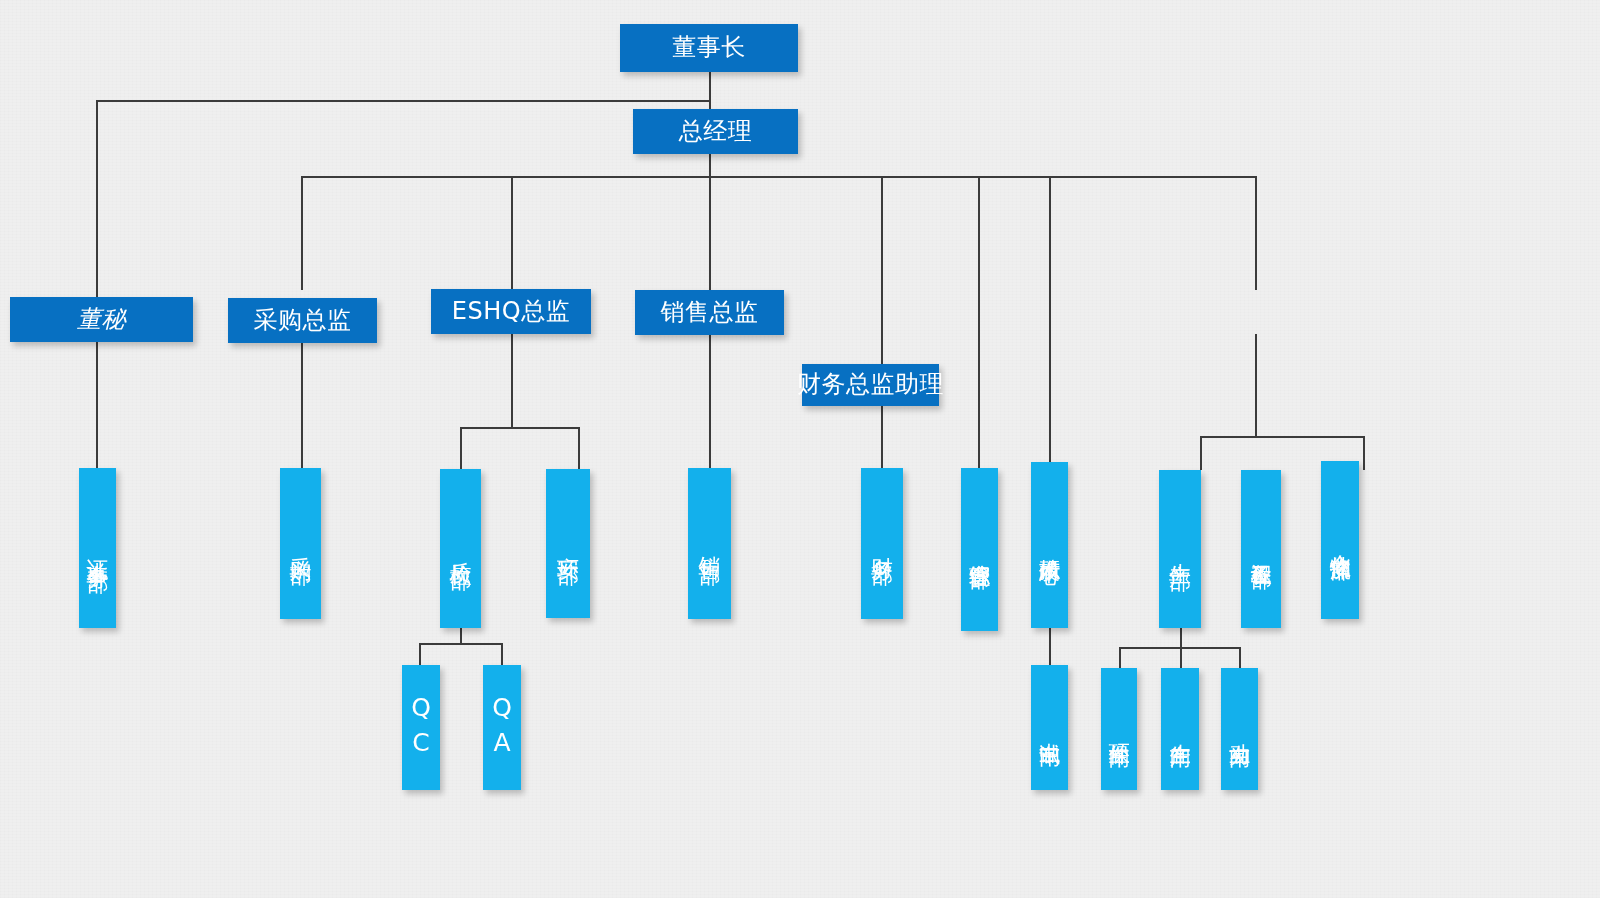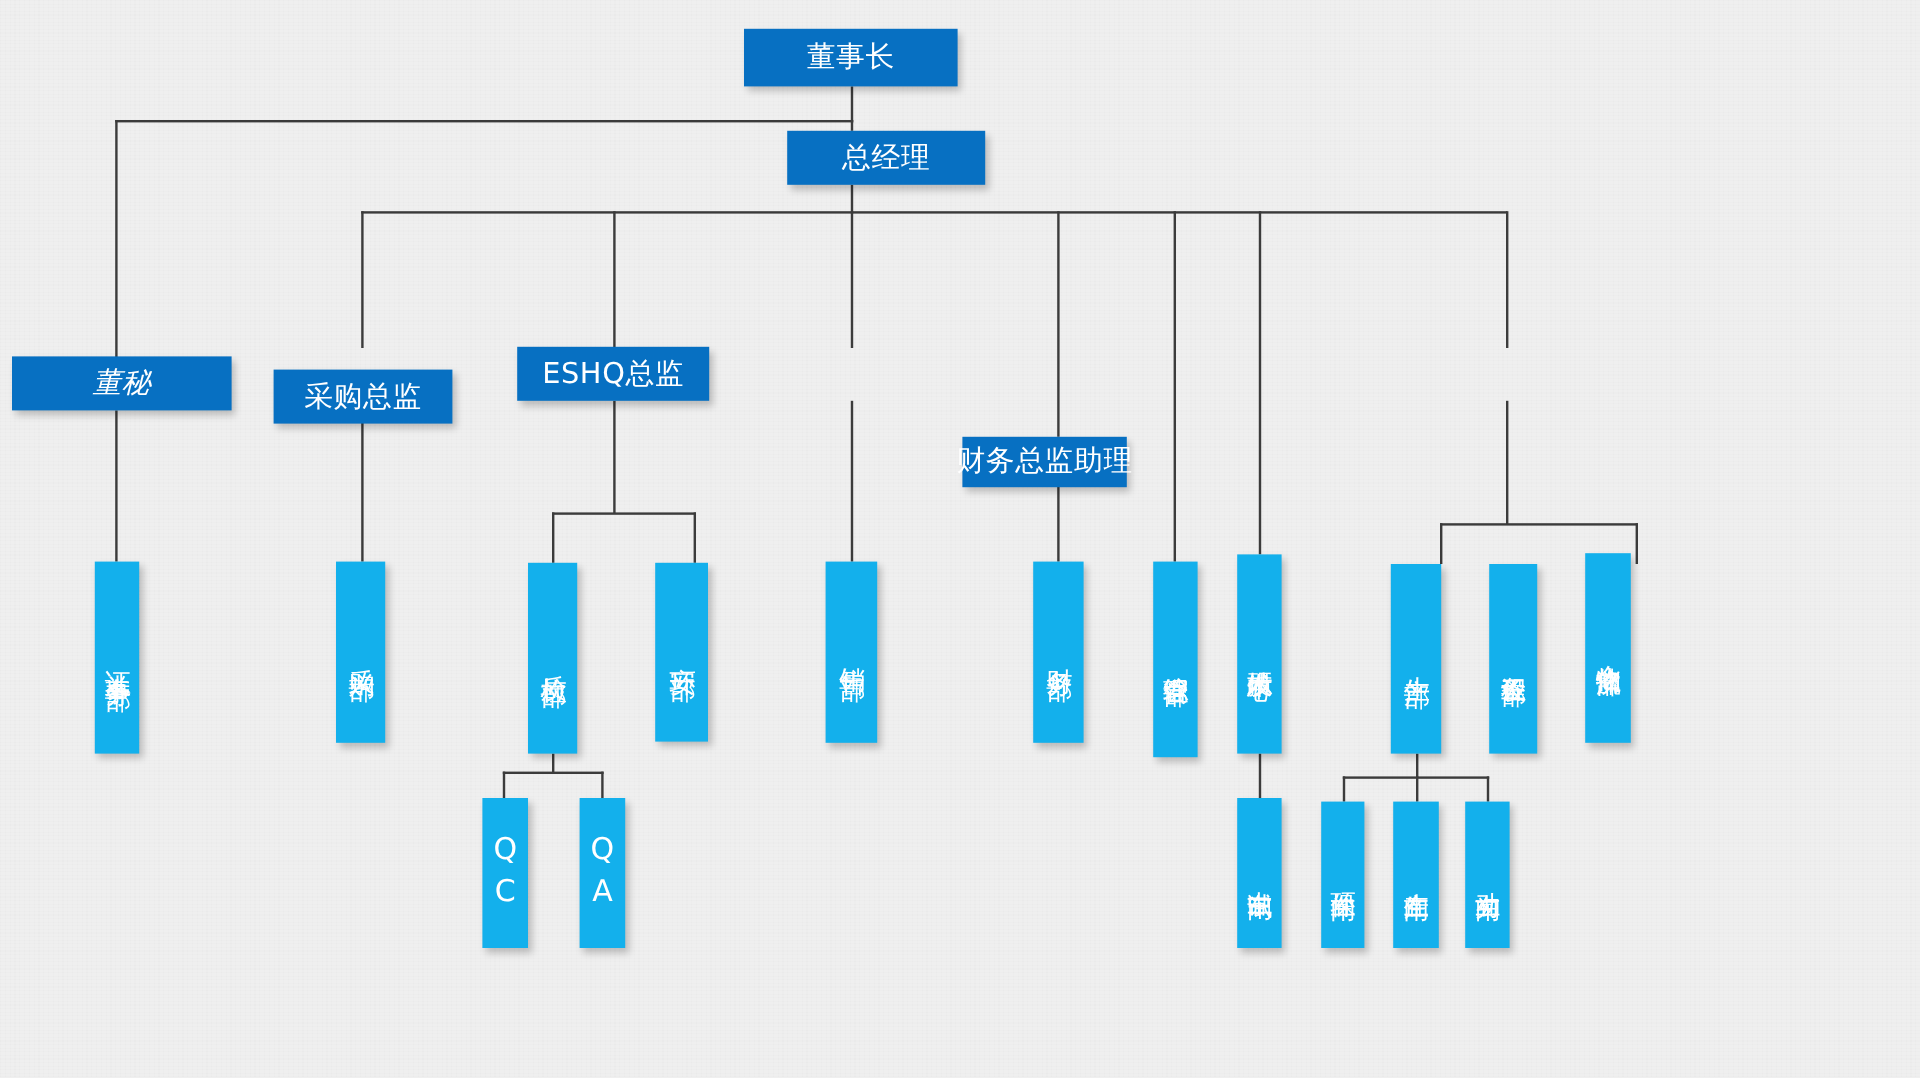--- a/index.html
+++ b/index.html
@@ -123,28 +123,29 @@
   <div class="edge v" style="left:1049px; top:628px; height:38px;"></div>
 
   <div class="edge v" style="left:1180px; top:628px; height:20px;"></div>
   <div class="edge h" style="left:1119px; top:647px; width:122px;"></div>
   <div class="edge v" style="left:1119px; top:647px; height:21px;"></div>
   <div class="edge v" style="left:1180px; top:647px; height:21px;"></div>
   <div class="edge v" style="left:1239px; top:647px; height:21px;"></div>
 
   <div class="node dark horiz" style="left:620px; top:24px; width:178px; height:48px;">董事长</div>
 
-  <div class="node dark horiz" style="left:656px; top:109px; width:165px; height:45px;">总经理</div>
+  <div class="node dark horiz" style="left:633px; top:109px; width:165px; height:45px;">总经理</div>
 
   <div class="node dark horiz" style="left:10px; top:297px; width:183px; height:45px;font-style:italic;">董秘</div>
 
-  <div class="node dark horiz" style="left:228px; top:308px; width:149px; height:45px;">采购总监</div>
+  <div class="node dark horiz" style="left:228px; top:298px; width:149px; height:45px;">采购总监</div>
 
   <div class="node dark horiz" style="left:431px; top:289px; width:160px; height:45px;">ESHQ总监</div>
 
+  <div class="node dark horiz" style="left:635px; top:290px; width:149px; height:45px;">销售总监</div>
 
   <div class="node dark horiz" style="left:802px; top:364px; width:137px; height:42px;">财务总监助理</div>
 
 
   <div class="node light vert" style="left:79px; top:468px; width:37px; height:160px;">证券事务部</div>
 
   <div class="node light vert" style="left:280px; top:468px; width:41px; height:151px;">采购部</div>
 
   <div class="node light vert" style="left:440px; top:469px; width:41px; height:159px;">质检部</div>
 

